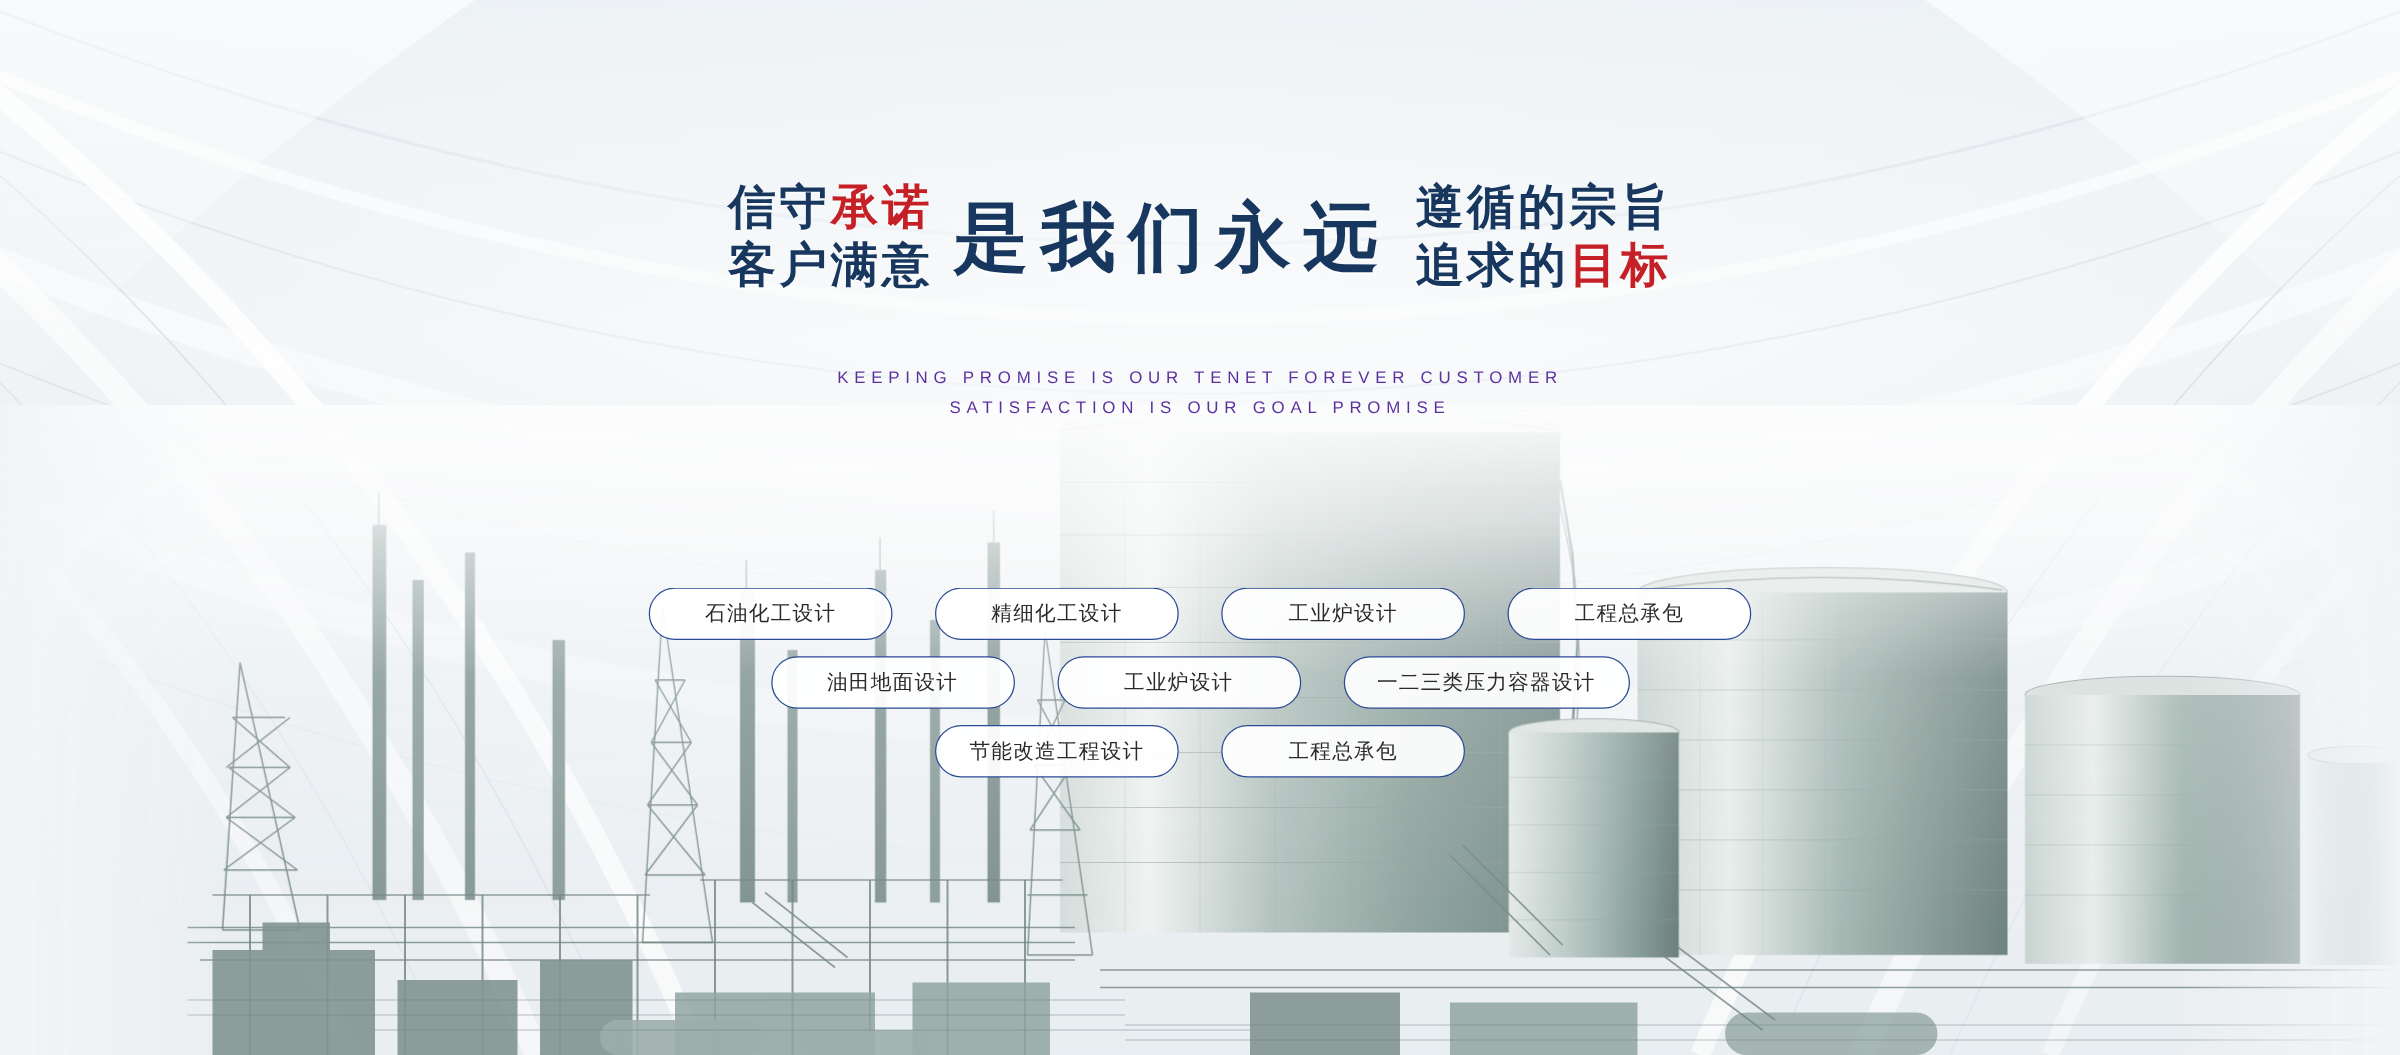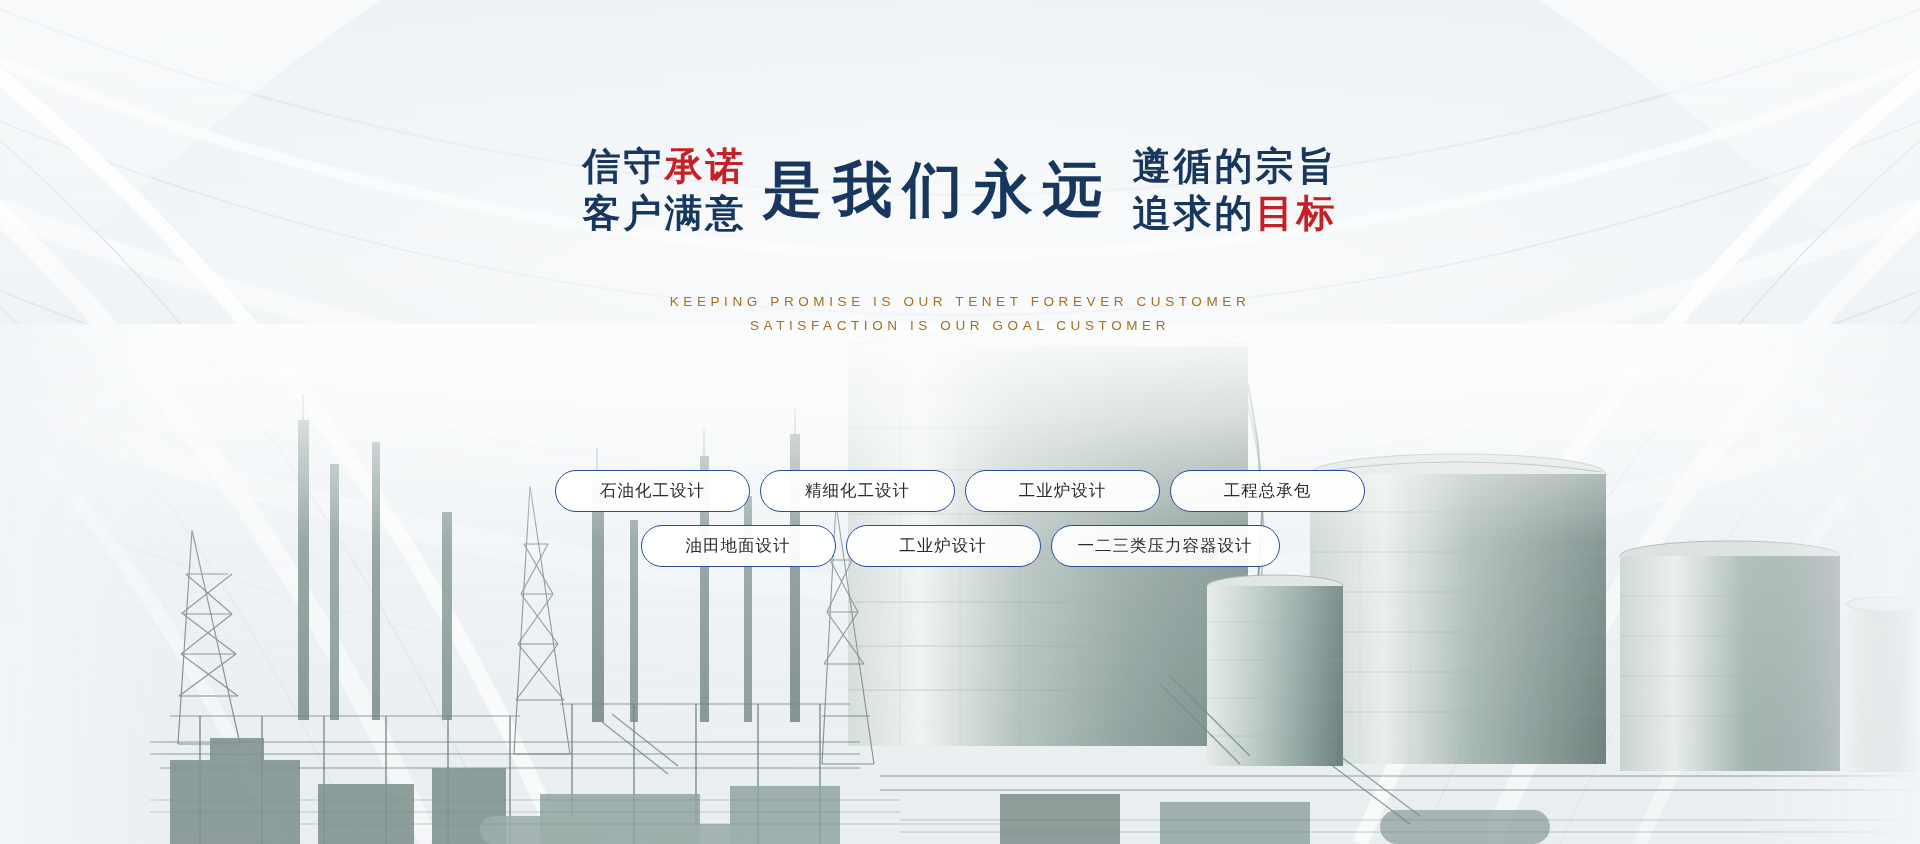--- a/index.html
+++ b/index.html
@@ -89,21 +89,21 @@
     text-shadow: 0 2px 0 rgba(255,255,255,0.7);
   }
 
   
   .subtitle {
     position: absolute;
     left: 0;
     right: 0;
     top: 290px;
     text-align: center;
-    color: #a16207;
+    color: #4c1d95;
   }
   .sub-line {
     font-size: 13.5px;
     letter-spacing: 4.6px;
     line-height: 24px;
     font-weight: 400;
     opacity: 0.92;
   }
 
   
@@ -112,21 +112,21 @@
     left: 0;
     right: 0;
     top: 470px;
     display: flex;
     flex-direction: column;
     align-items: center;
     gap: 13px;
   }
   .pill-row {
     display: flex;
-    gap: 10px;
+    gap: 34px;
     justify-content: center;
   }
   .pill {
     height: 42px;
     min-width: 195px;
     padding: 0 26px;
     border: 1.4px solid #2b4b94;
     border-radius: 21px;
     background: rgba(255,255,255,0.93);
     color: #2a2a2a;
@@ -431,30 +431,34 @@
     <div class="hl-center">是我们永远</div>
 
     <div class="hl-col hl-right">
       <div class="hl-side"><span>遵循的宗旨</span></div>
       <div class="hl-side"><span>追求的</span><span class="red">目标</span></div>
     </div>
   </div>
 
   <div class="subtitle">
     <div class="sub-line">KEEPING PROMISE IS OUR TENET FOREVER CUSTOMER</div>
-    <div class="sub-line">SATISFACTION IS OUR GOAL CUSTOMER</div>
+    <div class="sub-line">SATISFACTION IS OUR GOAL PROMISE</div>
   </div>
 
   <div class="pill-wrap">
     <div class="pill-row">
       <div class="pill">石油化工设计</div>
       <div class="pill">精细化工设计</div>
       <div class="pill">工业炉设计</div>
       <div class="pill">工程总承包</div>
     </div>
     <div class="pill-row">
       <div class="pill">油田地面设计</div>
       <div class="pill">工业炉设计</div>
       <div class="pill">一二三类压力容器设计</div>
     </div>
+    <div class="pill-row">
+      <div class="pill">节能改造工程设计</div>
+      <div class="pill">工程总承包</div>
+    </div>
   </div>
 
 </div>
 
 </body></html>

